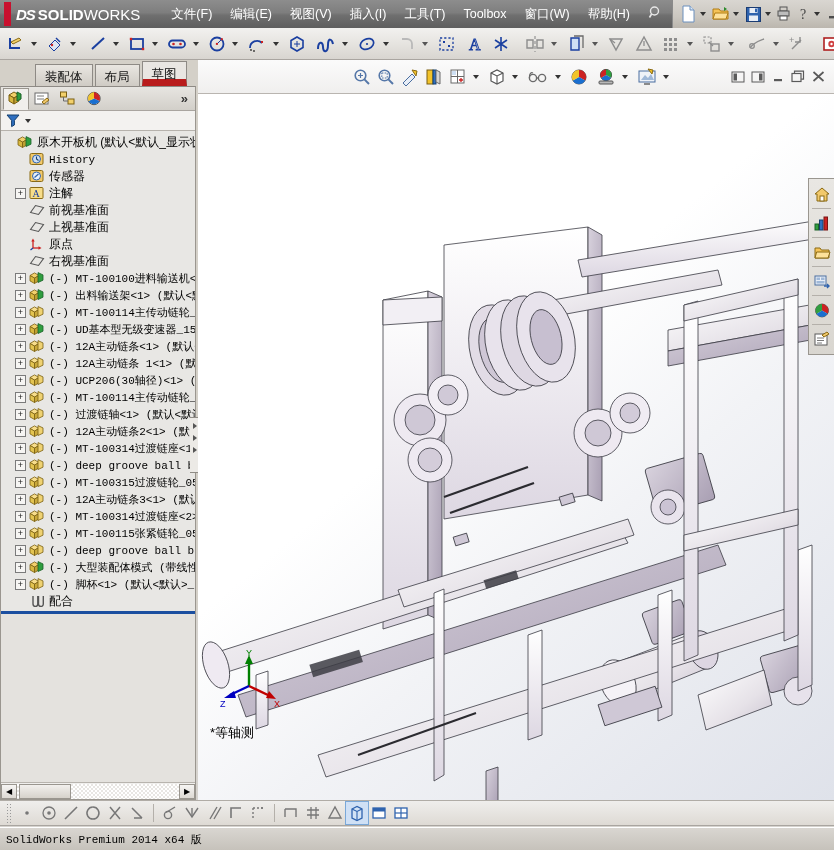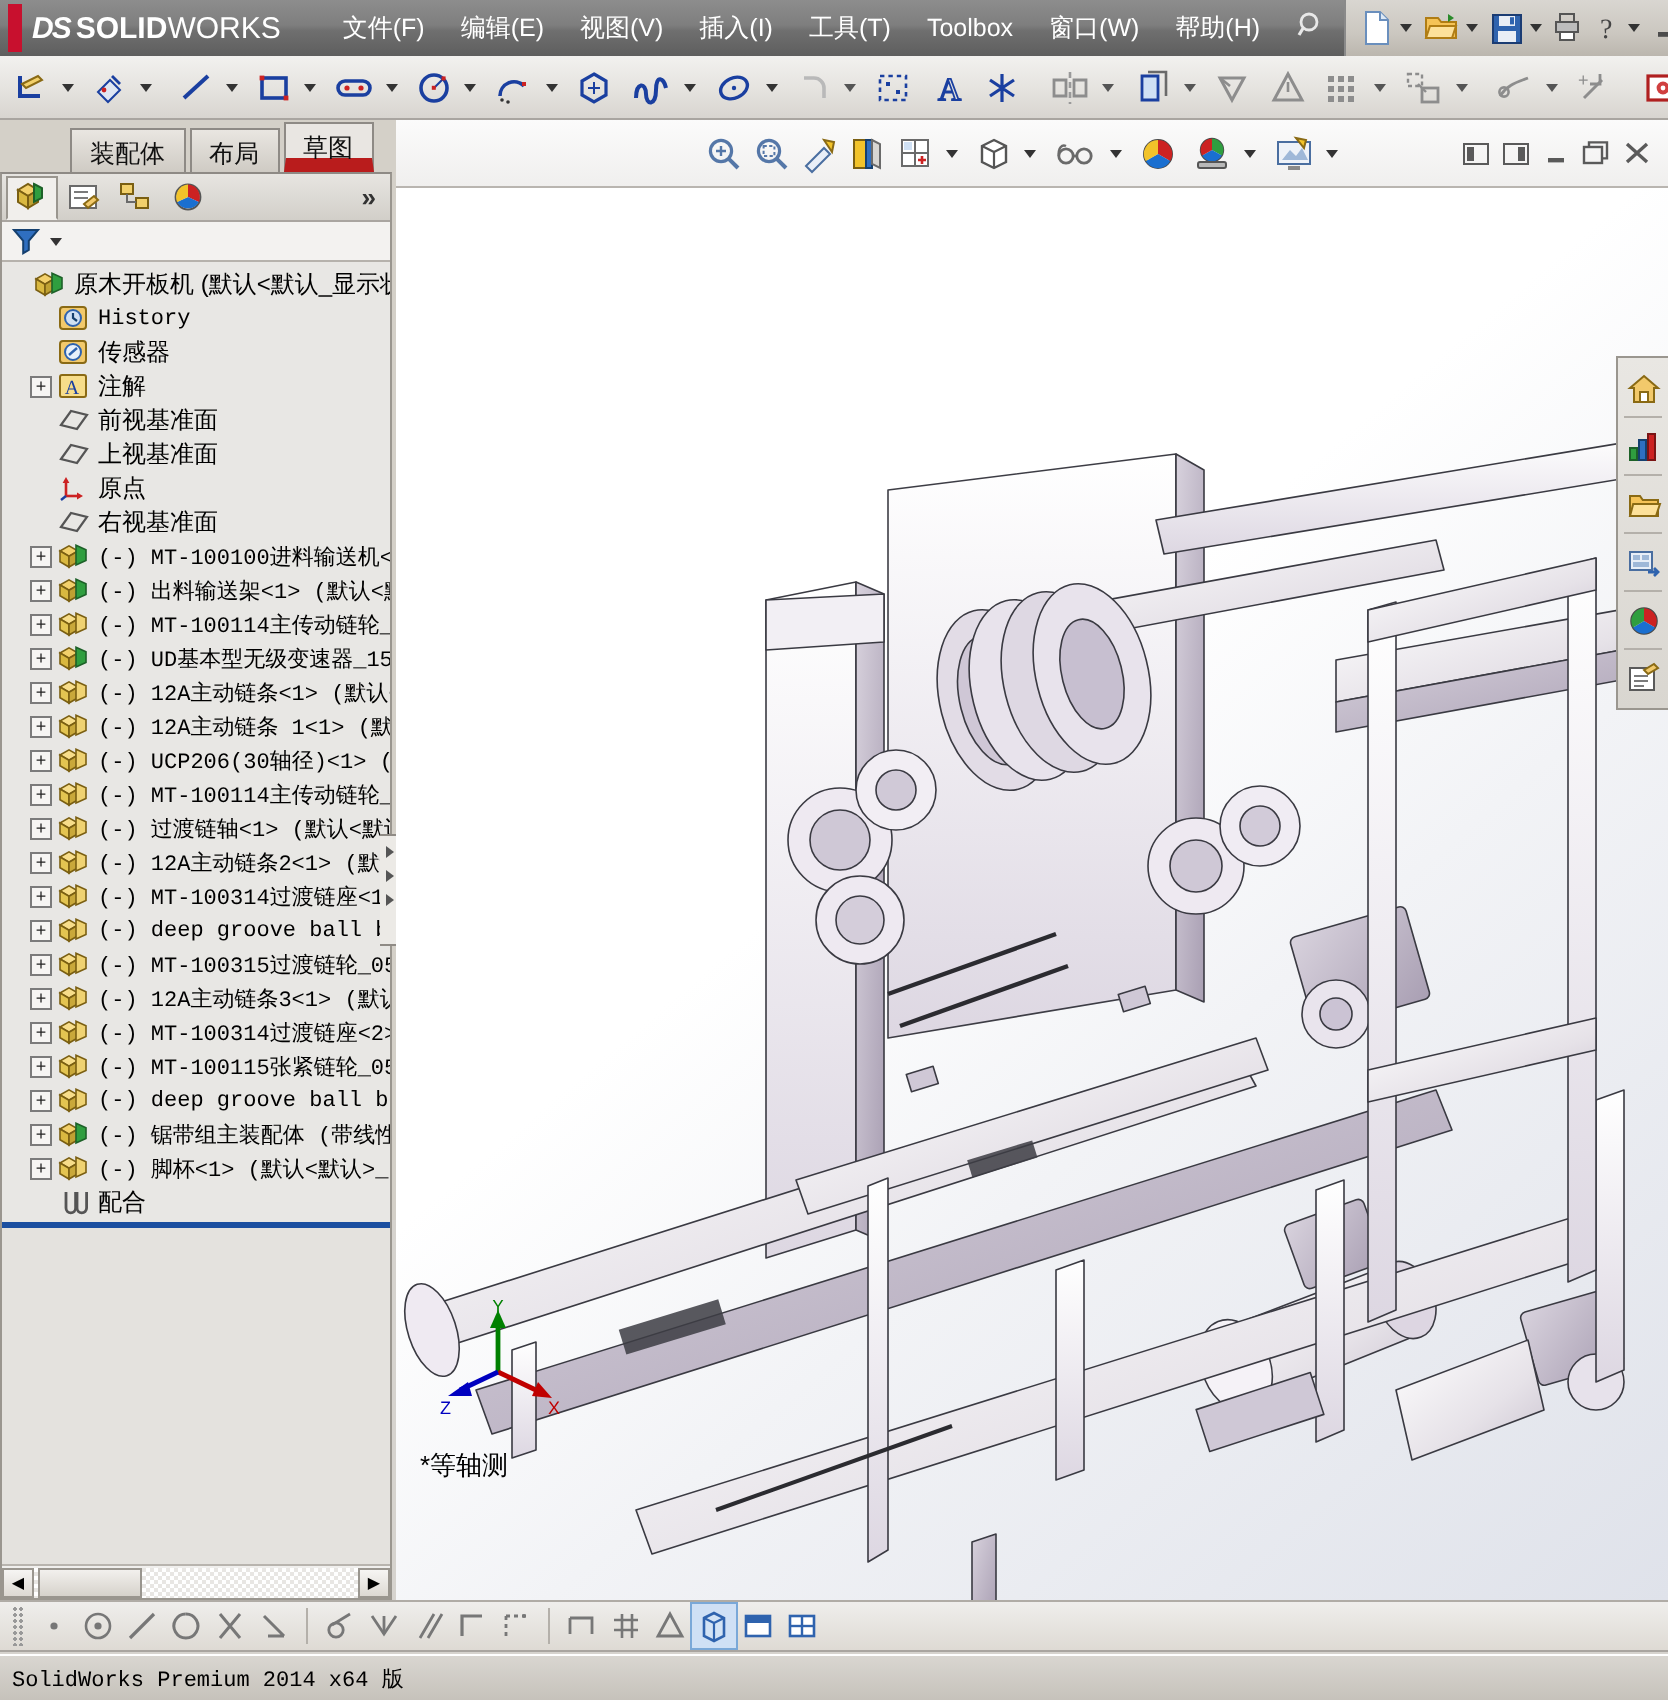--- a/index.html
+++ b/index.html
@@ -736,21 +736,21 @@
           </div>
           <div class="trow">
             <span class="indent"></span>
             <span class="expand">+</span>
             <span class="ticon"><svg width="16" height="15" viewBox="0 0 16 15">
                 <path d="M1 4.5l4.5-2.6 4.5 2.6-4.5 2.6z" fill="#f2d06b" stroke="#7a5f12" stroke-width=".8"></path>
                 <path d="M1 4.5v5.4l4.5 2.6V7.1z" fill="#d9b840" stroke="#7a5f12" stroke-width=".8"></path>
                 <path d="M10 4.5v5.4l-4.5 2.6V7.1z" fill="#bfa132" stroke="#7a5f12" stroke-width=".8"></path>
                 <path d="M9 1.6l5 2.3v5.3l-5 2.3z" fill="#2f9e3f" stroke="#1d6128" stroke-width=".8"></path>
               </svg></span>
-            <span class="tlabel">(-) 锯带组主装配体 (带线性</span>
+            <span class="tlabel">(-) 大型装配体模式 (带线性</span>
           </div>
           <div class="trow">
             <span class="indent"></span>
             <span class="expand">+</span>
             <span class="ticon"><svg width="16" height="15" viewBox="0 0 16 15">
                 <path d="M1 4.5l4.5-2.6 4.5 2.6-4.5 2.6z" fill="#f7dd8a" stroke="#7a5f12" stroke-width=".8"></path>
                 <path d="M1 4.5v5.4l4.5 2.6V7.1z" fill="#e3c451" stroke="#7a5f12" stroke-width=".8"></path>
                 <path d="M10 4.5v5.4l-4.5 2.6V7.1z" fill="#c9a83a" stroke="#7a5f12" stroke-width=".8"></path>
                 <path d="M9 1.6l5 2.3v5.3l-5 2.3z" fill="#efd272" stroke="#7a5f12" stroke-width=".8"></path>
               </svg></span>

